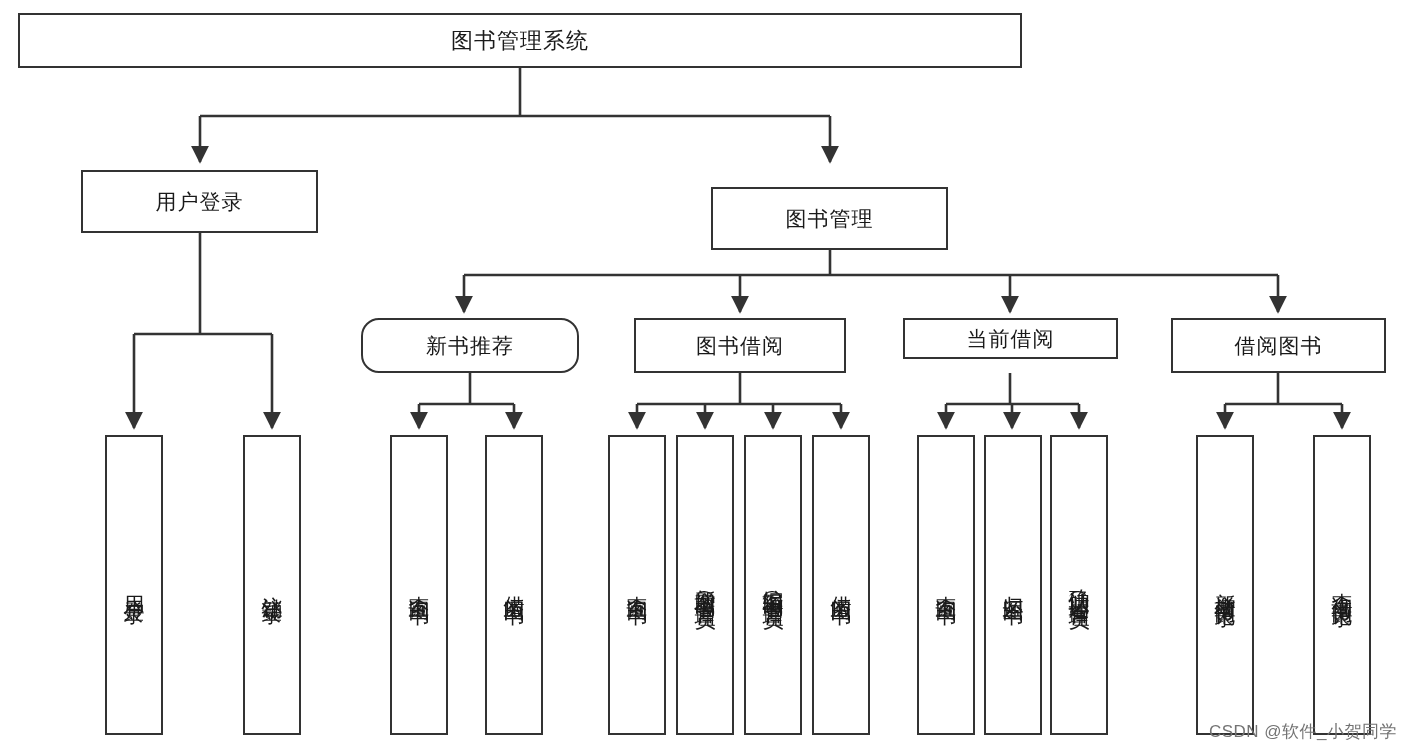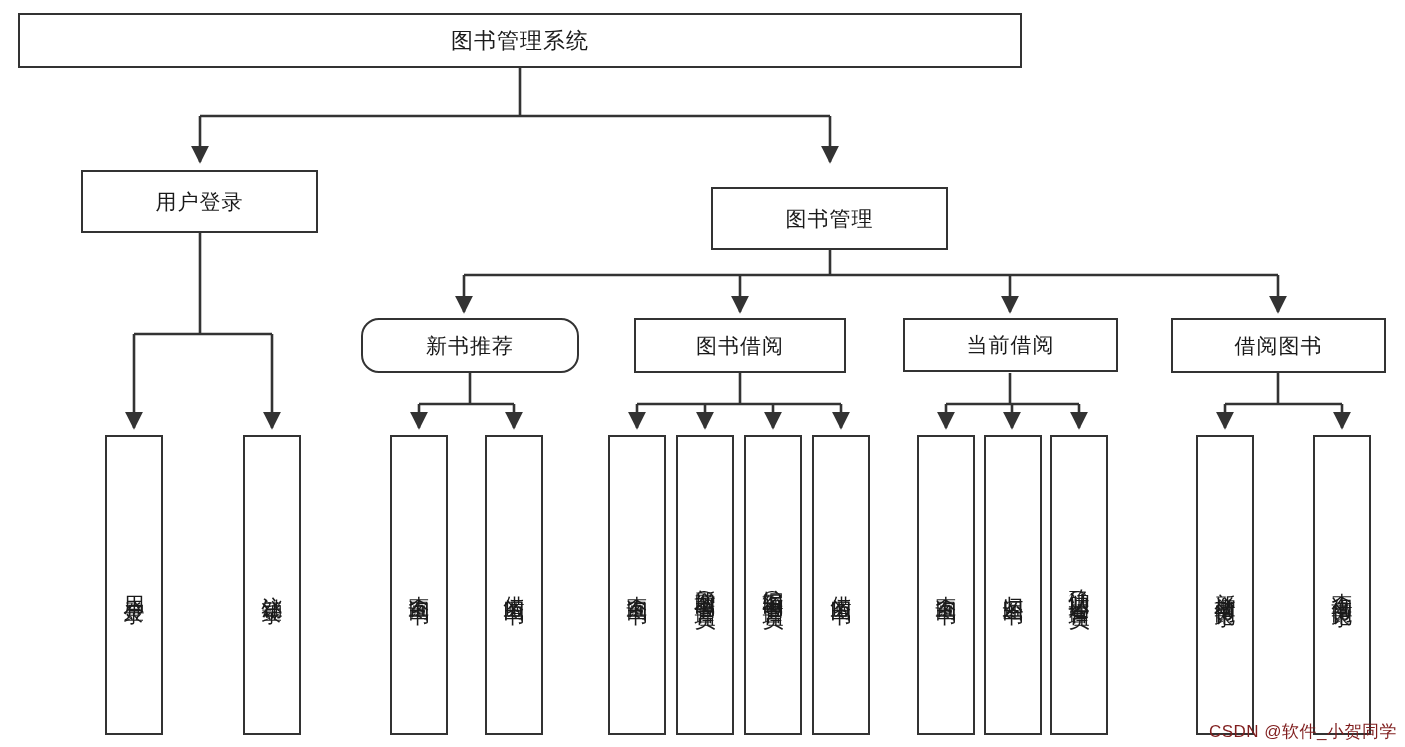--- a/index.html
+++ b/index.html
@@ -55,21 +55,21 @@
     white-space: nowrap;
   }
   .node.root {
     font-size: 22px;
   }
   .watermark {
     position: absolute;
     right: 8px;
     bottom: 4px;
     font-size: 17px;
-    color: #7f1d1d;
+    color: #737373;
     z-index: 3;
     white-space: nowrap;
     letter-spacing: 0.5px;
   }
 </style>
 </head>
 <body>
 
 <div id="canvas">
 
@@ -134,21 +134,21 @@
   <div class="node h" style="left:711px; top:170px; width:237px; height:63px;margin-top:17px;">
     <span class="lbl">图书管理</span>
   </div>
 
   <div class="node h" style="left:361px; top:318px; width:218px; height:55px;border-radius:18px;">
     <span class="lbl">新书推荐</span>
   </div>
   <div class="node h" style="left:634px; top:318px; width:212px; height:55px;">
     <span class="lbl">图书借阅</span>
   </div>
-  <div class="node h" style="left:903px; top:318px; width:215px; height:54px;">
+  <div class="node h" style="left:903px; top:318px; width:215px; height:41px;">
     <span class="lbl">当前借阅</span>
   </div>
   <div class="node h" style="left:1171px; top:318px; width:215px; height:55px;">
     <span class="lbl">借阅图书</span>
   </div>
 
   <div class="node v" style="left:105px; top:435px; width:58px; height:300px;">
     <span class="lbl">用户登录</span>
   </div>
   <div class="node v" style="left:243px; top:435px; width:58px; height:300px;">

